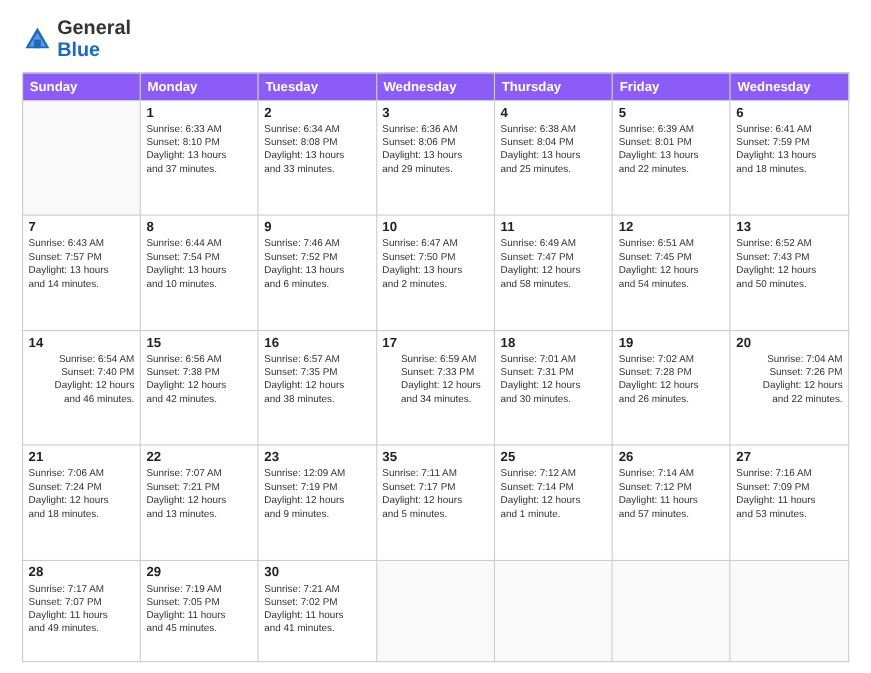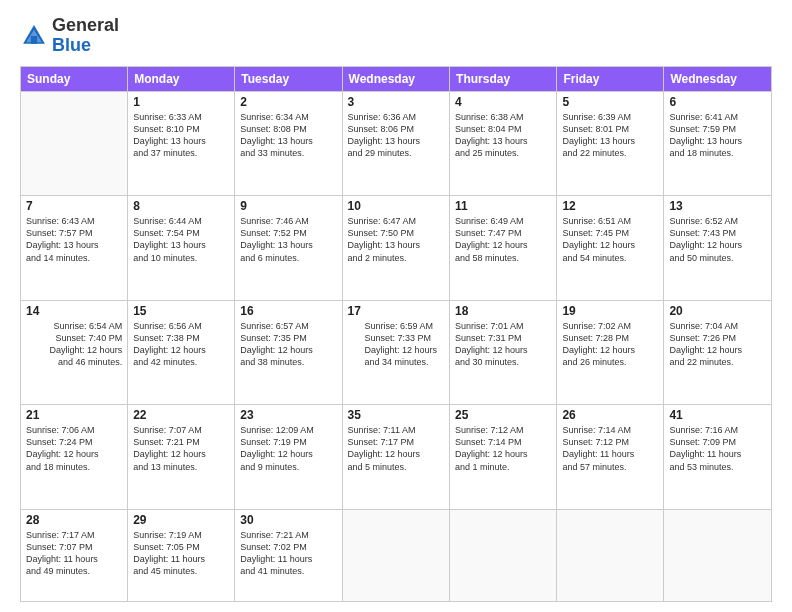--- a/index.html
+++ b/index.html
@@ -259,21 +259,21 @@
           </td>
           <td>
             <span class="day-num">19</span>
             <div class="day-info" style="white-space: pre-line;">Sunrise: 7:02 AM
 Sunset: 7:28 PM
 Daylight: 12 hours
 and 26 minutes.</div>
           </td>
           <td>
             <span class="day-num">20</span>
-            <div class="day-info" style="white-space: pre-line;">Sunrise: 7:04 AM
+            <div class="day-info" style="white-space: pre-line; text-align: right;">Sunrise: 7:04 AM
 Sunset: 7:26 PM
 Daylight: 12 hours
 and 22 minutes.</div>
           </td>
         </tr>
         <tr>
           <td>
             <span class="day-num">21</span>
             <div class="day-info" style="white-space: pre-line;">Sunrise: 7:06 AM
 Sunset: 7:24 PM
@@ -309,21 +309,21 @@
 and 1 minute.</div>
           </td>
           <td>
             <span class="day-num">26</span>
             <div class="day-info" style="white-space: pre-line;">Sunrise: 7:14 AM
 Sunset: 7:12 PM
 Daylight: 11 hours
 and 57 minutes.</div>
           </td>
           <td>
-            <span class="day-num">41</span>
+            <span class="day-num">27</span>
             <div class="day-info" style="white-space: pre-line;">Sunrise: 7:16 AM
 Sunset: 7:09 PM
 Daylight: 11 hours
 and 53 minutes.</div>
           </td>
         </tr>
         <tr>
           <td>
             <span class="day-num">28</span>
             <div class="day-info" style="white-space: pre-line;">Sunrise: 7:17 AM

